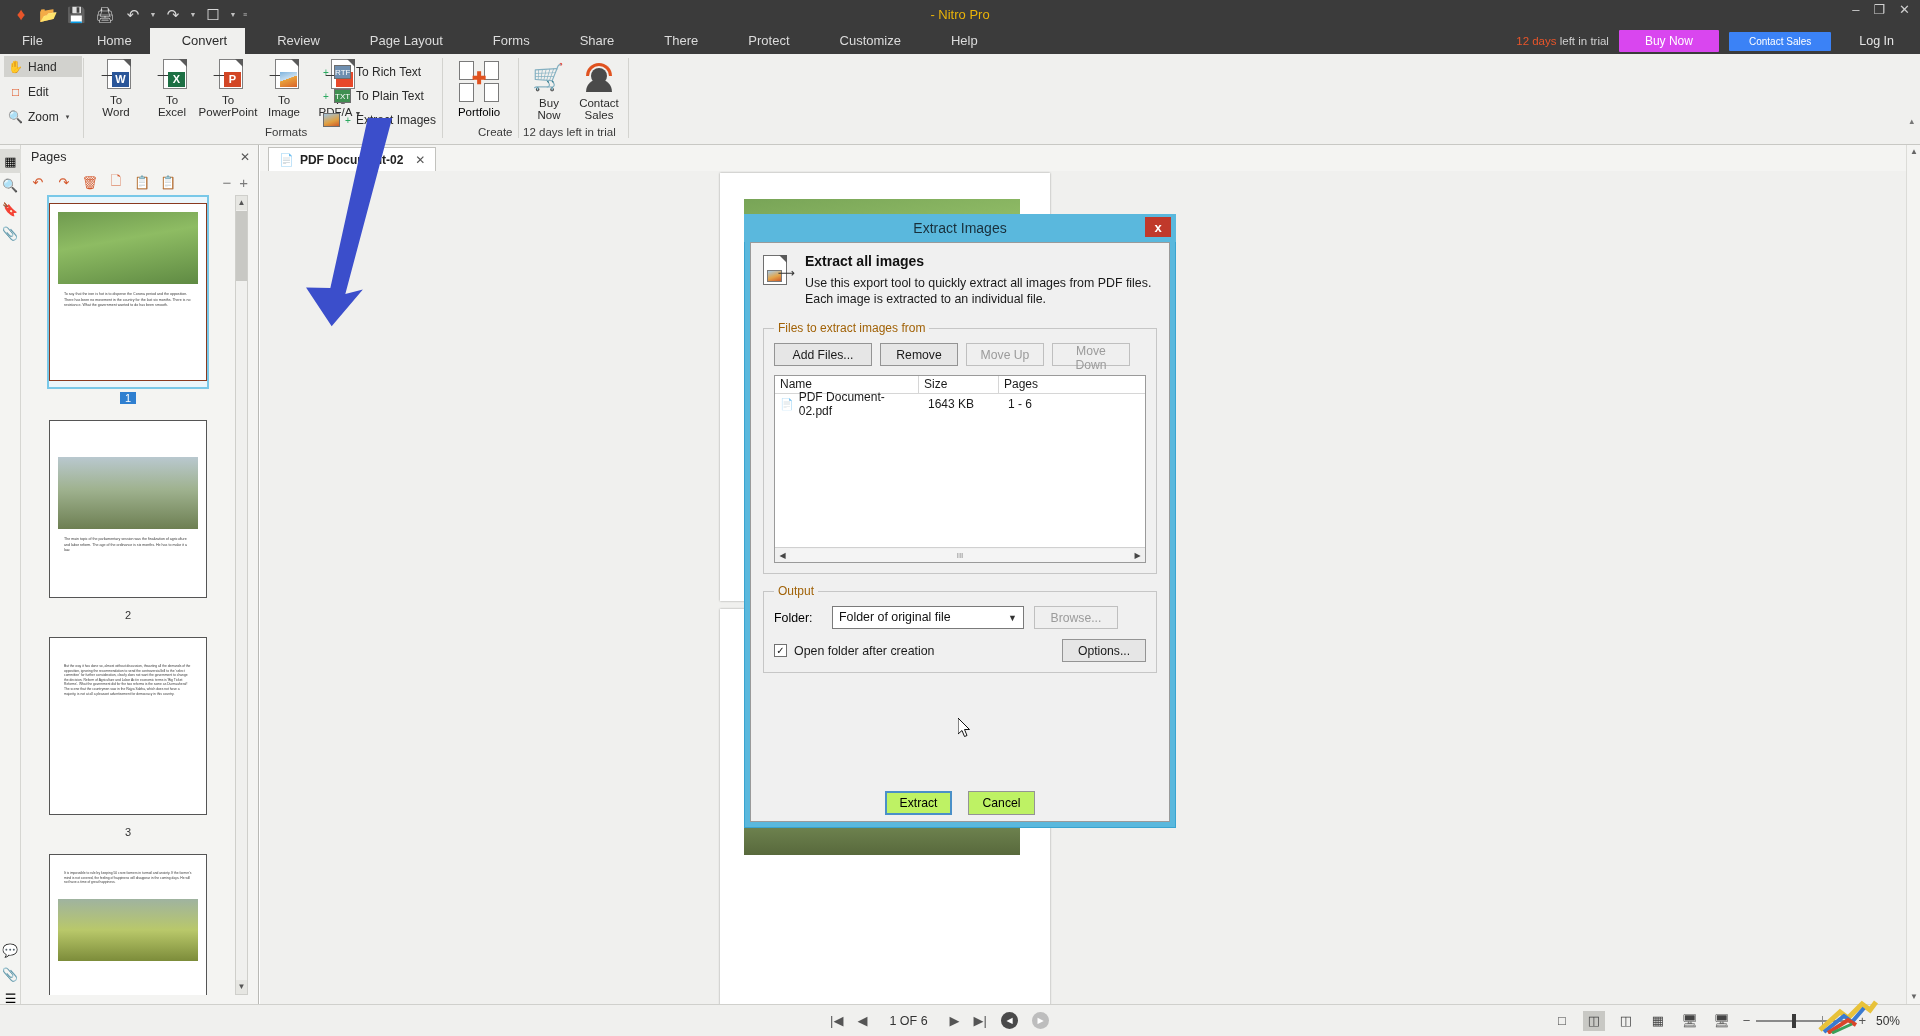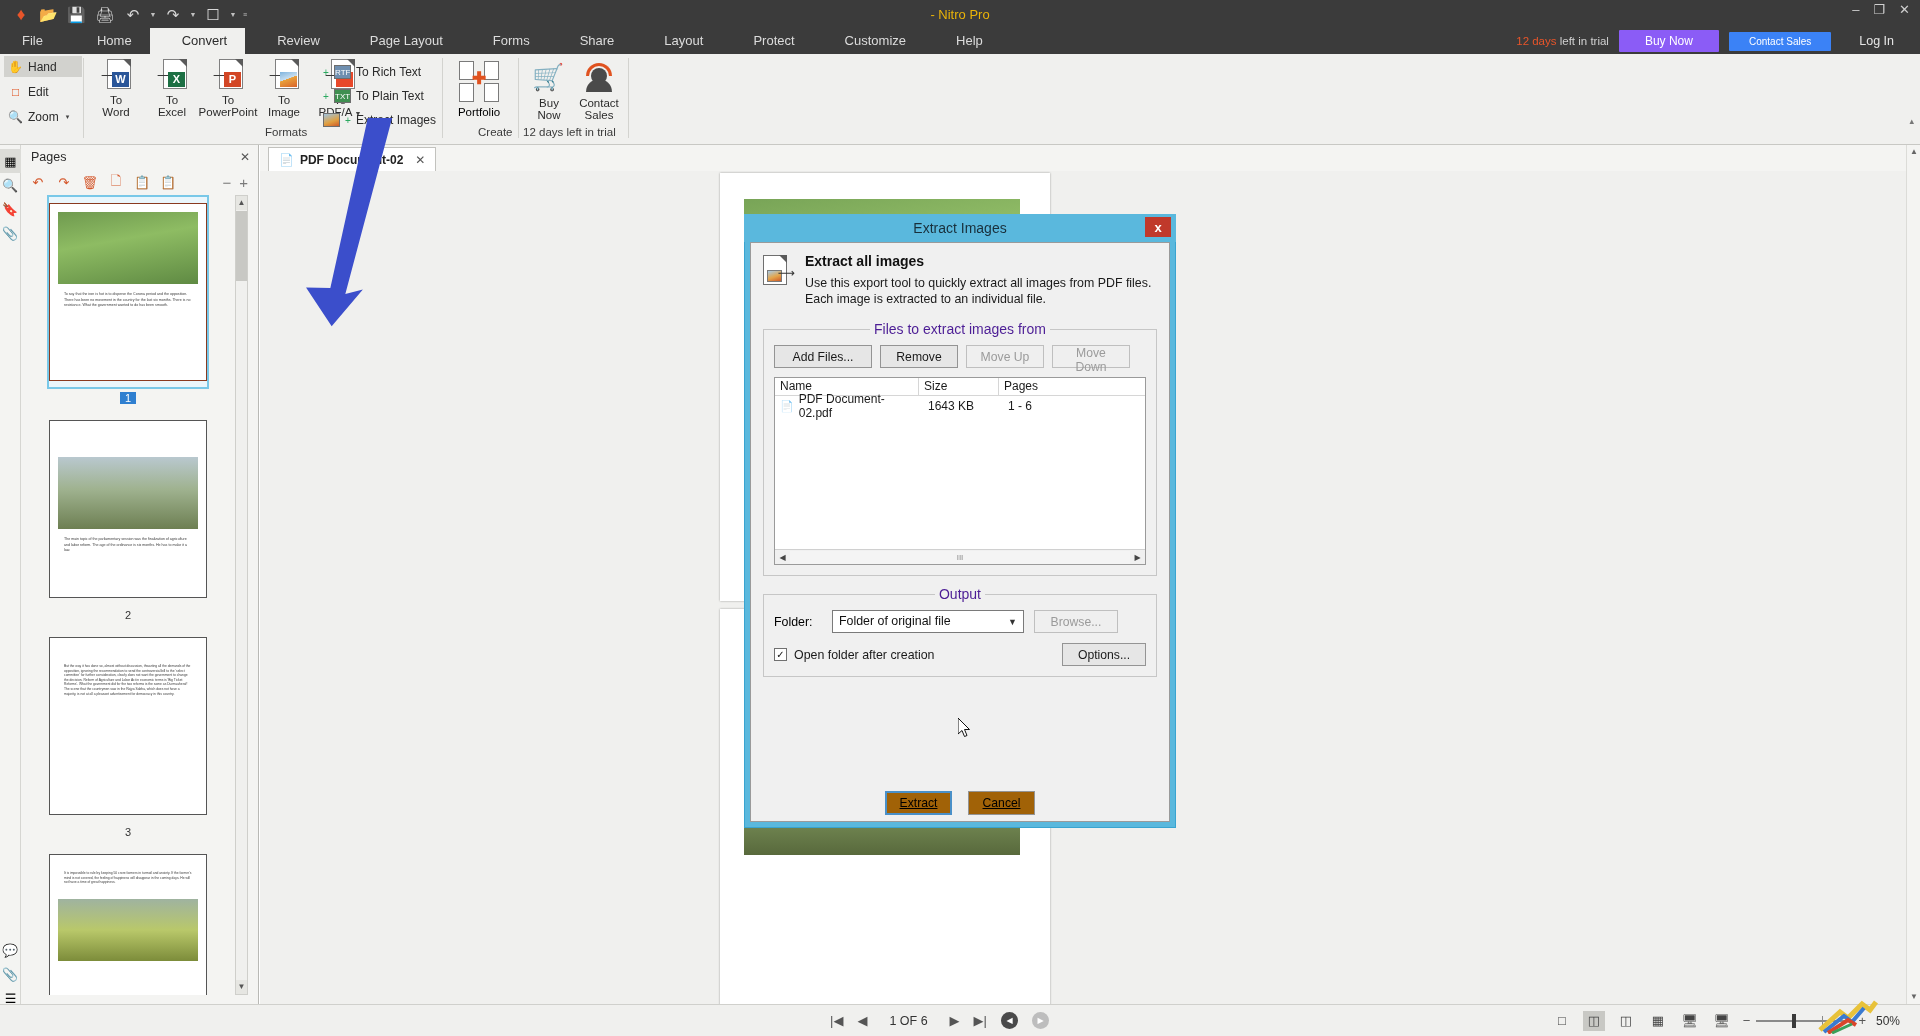--- a/index.html
+++ b/index.html
@@ -39,21 +39,21 @@
   .tab {
     padding: 4px 18px 5px 32px; color: #dcdcdc; font-size: 13px;
     height: 26px; display: flex; align-items: center;
   }
   .tab.file { padding-left: 22px; padding-right: 22px;}
   .tab.active { background: #f0f0ee; color: #2b2b2b; }
   .trial-wrap { position: absolute; right: 0; top: 0; height: 26px; display: flex; align-items: center; gap: 10px; padding-right: 12px;}
   .trial-text { font-size: 11.5px; color: #d0d0d0; }
   .trial-text b { color: #e8552a; font-weight: normal; }
   .btn-buy {
-    background: #8b5cf6; color: #fff; font-size: 12px;
+    background: #d946ef; color: #fff; font-size: 12px;
     padding: 4px 26px; border: none; border-radius: 1px;
   }
   .btn-sales {
     background: #3b82f6; color: #fff; font-size: 10px;
     padding: 4px 20px; border: none; border-radius: 1px;
   }
   .login { color: #e6e6e6; font-size: 12.5px; padding: 0 14px 0 18px; }
 
   
   .ribbon {
@@ -255,21 +255,21 @@
   .dlg-head-ico { position: relative; width: 30px; height: 32px; flex: none; margin-top: 2px; }
   .dlg-head-ico .sheet { position:absolute; left:0; top:0; width: 24px; height: 30px; background:#fff; border:1px solid #6f6f6f;}
   .dlg-head-ico .fold { position:absolute; right: 6px; top: 0; width: 8px; height: 8px; background:#5a5a5a; clip-path: polygon(100% 0,0 0,100% 100%);}
   .dlg-head-ico .pic { position:absolute; left: 4px; bottom: 5px; width: 15px; height: 12px;
     background: linear-gradient(160deg,#a8cbe6 0%, #e3a54c 55%, #cf5a28 100%); border:1px solid #7a7a7a;}
   .dlg-head-ico .arr { position:absolute; right: -2px; bottom: 7px; font-size:12px; color:#333;}
   .dlg-h1 { font-size: 14px; font-weight: bold; color: #111; margin-bottom: 6px; }
   .dlg-p { font-size: 12.4px; color: #1a1a1a; line-height: 16px; }
 
   fieldset.grp { border: 1px solid #c6c6c6; margin-bottom: 10px; padding: 8px 10px 10px; }
-  fieldset.grp legend { font-size: 14px; color: #4c1d95; padding: 0 4px; text-align: center; }
+  fieldset.grp legend { font-size: 12px; color: #a16207; padding: 0 4px; }
   .btn-row { display: flex; gap: 8px; margin-bottom: 9px; }
   .dbtn {
     height: 23px; background: #e6e6e6; border: 1px solid #949494;
     font-size: 12.2px; color: #1a1a1a; padding: 0 10px; min-width: 60px;
   }
   .dbtn.w1 { width: 98px; }
   .dbtn.w2 { width: 78px; }
   .dbtn.dis { color: #9b9b9b; background: #efefef; border-color: #bfbfbf; }
   .filelist { background: #fff; border: 1px solid #9a9a9a; height: 188px; position: relative; }
   .fl-head { display: flex; height: 18px; border-bottom: 1px solid #d6d6d6; }
@@ -282,21 +282,21 @@
   .fl-track { flex: 1; height: 13px; background: #f4f4f4; display: flex; align-items: center; justify-content: center; color: #888; font-size: 8px;}
   .opt-row { display: flex; align-items: center; justify-content: space-between; margin-top: 9px; }
   .chk { display: flex; align-items: center; gap: 7px; font-size: 12.4px; color: #1a1a1a; }
   .chkbox { width: 13px; height: 13px; background: #fff; border: 1px solid #707070; display: flex; align-items: center; justify-content: center; font-size: 10px; color: #111; }
   .frow { display: flex; align-items: center; gap: 10px; margin-bottom: 10px; }
   .flabel { font-size: 12.4px; width: 48px; }
   .sel-wrap { position: relative; width: 192px; height: 23px; background: #fff; border: 1px solid #7a7a7a; }
   .sel-val { font-size: 12.4px; padding: 3px 6px; color: #111; }
   .sel-ar { position: absolute; right: 6px; top: 6px; font-size: 9px; color: #333; }
   .modal-foot { position: absolute; left: 0; right: 0; bottom: 6px; display: flex; justify-content: center; gap: 16px; }
-  .fbtn { width: 67px; height: 24px; background: #a16207; border: 1px solid #949494; font-size: 12.2px; text-decoration: underline; }
+  .fbtn { width: 67px; height: 24px; background: #bef264; border: 1px solid #949494; font-size: 12.2px; }
   .fbtn.primary { border: 2px solid #4a90c8; }
 
   .cursor-arrow { position: absolute; left: 958px; top: 718px; width: 14px; height: 20px; }
 
   
   .blue-arrow { position: absolute; left: 262px; top: 118px; width: 170px; height: 210px; pointer-events: none; }
 
   
   .statusbar {
     position: absolute; left: 0; bottom: 0; width: 1920px; height: 32px;
@@ -350,21 +350,21 @@
   </div>
 
   <div class="tabbar">
     <div class="tab file">File</div>
     <div class="tab">Home</div>
     <div class="tab active">Convert</div>
     <div class="tab">Review</div>
     <div class="tab">Page Layout</div>
     <div class="tab">Forms</div>
     <div class="tab">Share</div>
-    <div class="tab">Layout</div>
+    <div class="tab">There</div>
     <div class="tab">Protect</div>
     <div class="tab">Customize</div>
     <div class="tab">Help</div>
 
     <div class="trial-wrap">
       <div class="trial-text"><b>12 days</b><span> left in trial</span></div>
       <button class="btn-buy">Buy Now</button>
       <button class="btn-sales">Contact Sales</button>
       <div class="login">Log In</div>
     </div>

